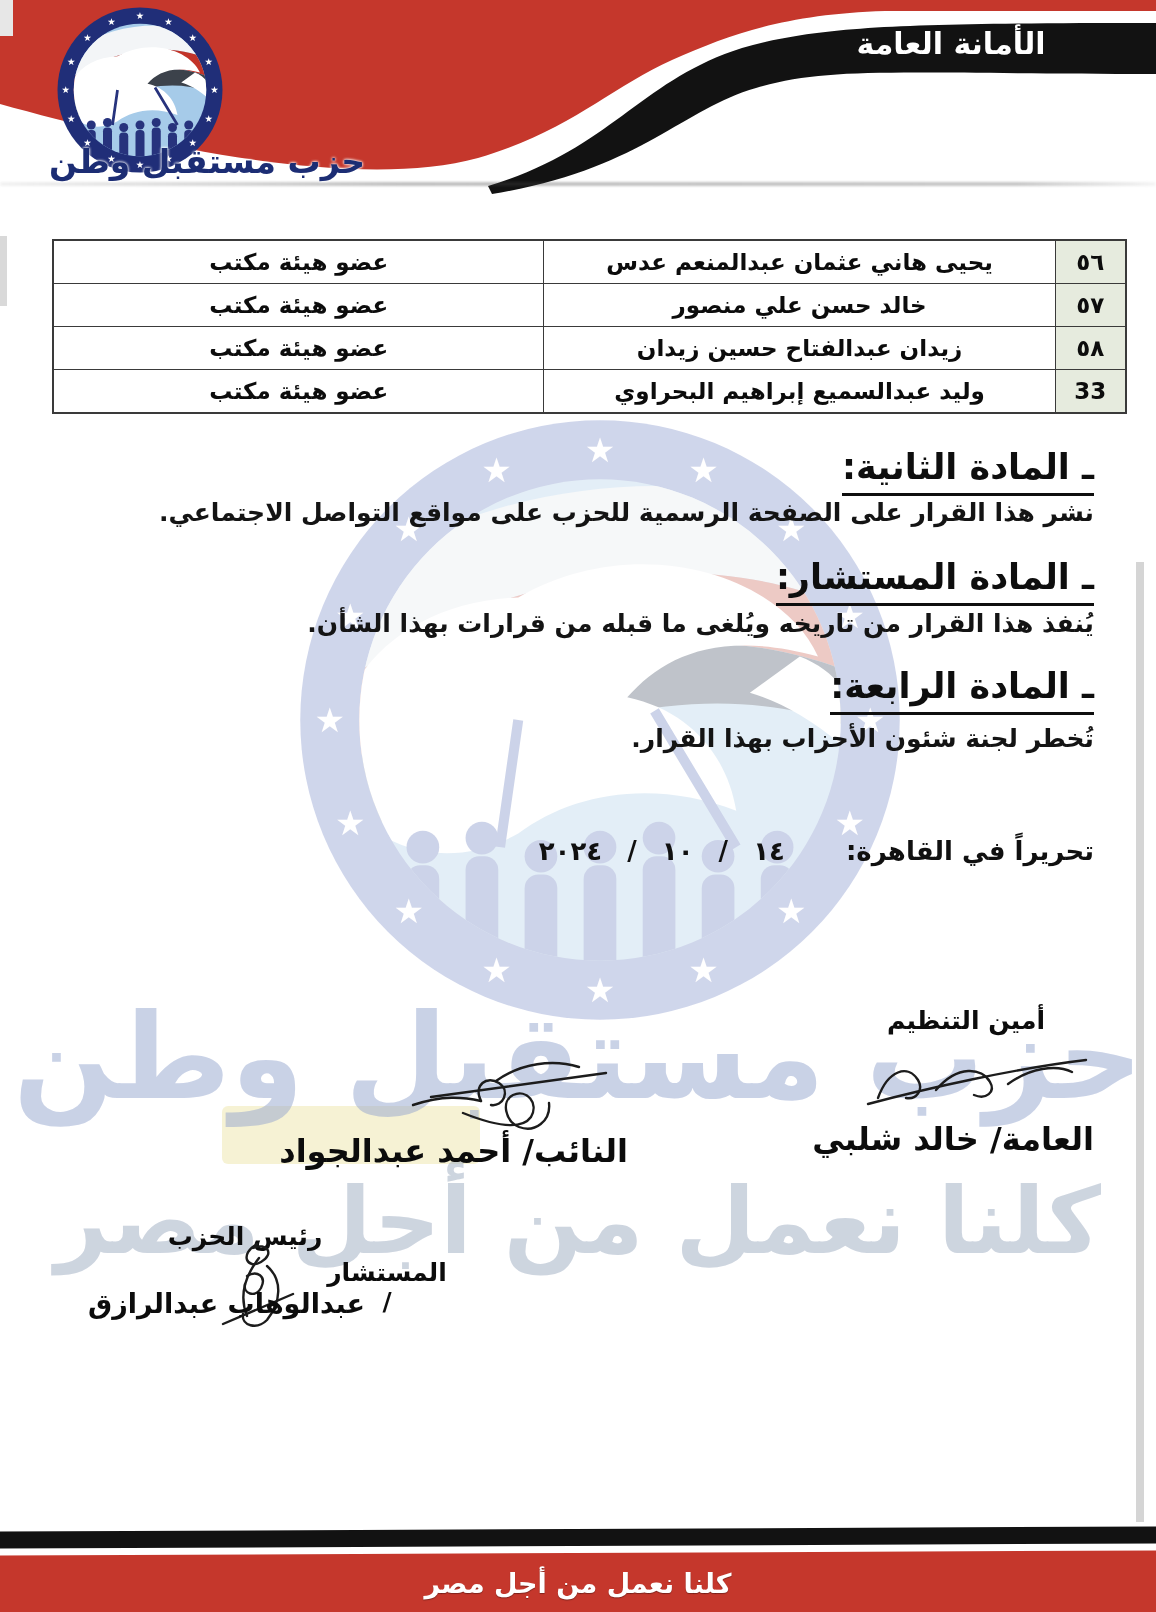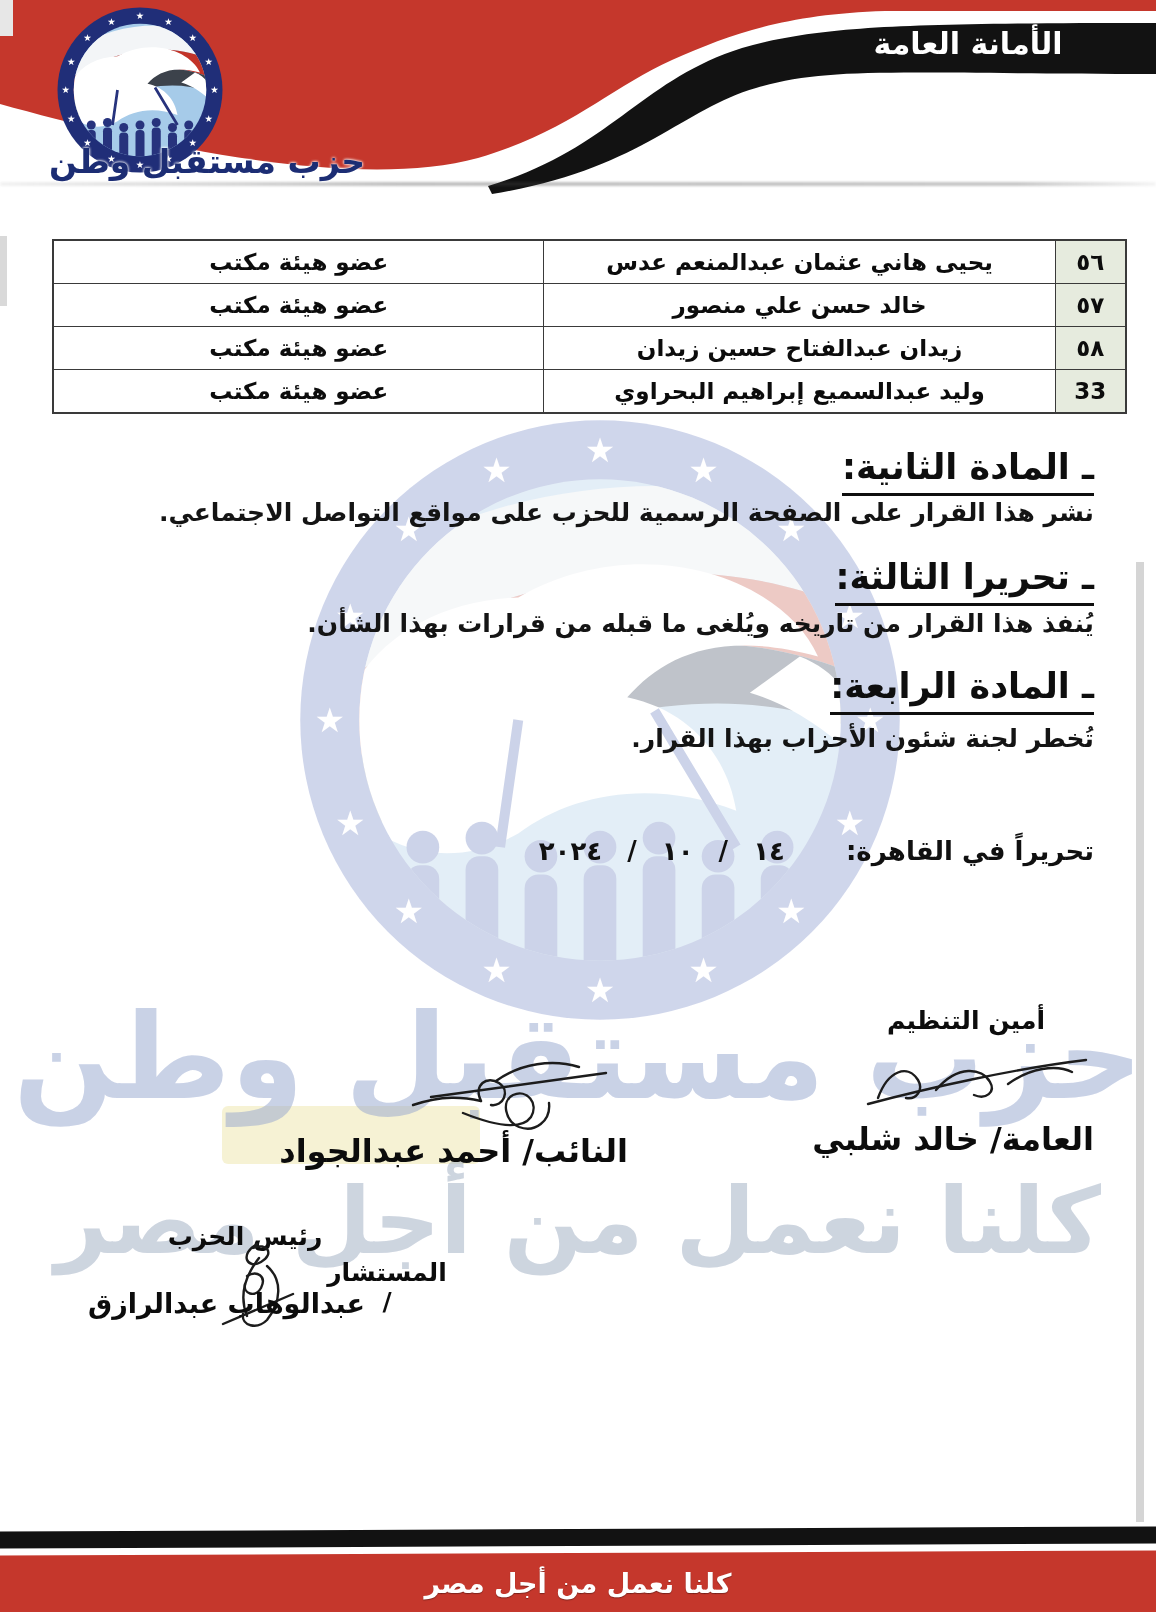--- a/index.html
+++ b/index.html
@@ -2,21 +2,21 @@
 <html lang="ar" dir="rtl" style="--red: #c5372c; --navy: #1c2d74; --numbg: #e6ebde; --line: #3a3a3a;"><head>
 <meta charset="utf-8">
 <style>
   html,body{margin:0;padding:0;background:#d9d9d9;}
   *{box-sizing:border-box;font-family:"DejaVu Sans",sans-serif;}
   #page{position:relative;width:1156px;height:1612px;background:#ffffff;overflow:hidden;margin:0 auto;direction:rtl;}
   .abs{position:absolute;}
 
   
   #header-svg{left:0;top:0;z-index:3;}
-  #secretariat-banner{left:auto;right:0;top:26px;width:376px;text-align:center;color:#fff;
+  #secretariat-banner{left:auto;right:17px;top:26px;width:376px;text-align:center;color:#fff;
      font-size:30px;font-weight:bold;z-index:4;letter-spacing:0.5px;}
   #header-shadow{left:0;top:182px;width:1156px;height:4px;z-index:3;
      background:linear-gradient(90deg,rgba(90,90,90,.08),rgba(70,70,70,.34) 35%,rgba(70,70,70,.30) 88%,rgba(90,90,90,.06));
      filter:blur(1px);}
   #logo-svg{left:30px;top:0;z-index:4;}
   #party-name-header{left:42px;top:142px;width:330px;text-align:center;z-index:4;
      color:var(--navy);font-size:33px;font-weight:900;letter-spacing:-1px;
      text-shadow:0 0 3px #fff,0 0 3px #fff;}
 
   
@@ -171,21 +171,21 @@
     <use href="#party-emblem"></use>
   </svg>
   <div id="wm-text1" class="abs">حزب مستقبل وطن</div>
   <div id="wm-text2" class="abs">كلنا نعمل من أجل مصر</div>
 
   <div class="abs article-title" style="top:447px">
     <span>ـ المادة الثانية:</span></div>
   <div class="abs article-body" style="top:498px">نشر هذا القرار على الصفحة الرسمية للحزب على مواقع التواصل الاجتماعي.</div>
 
   <div class="abs article-title" style="top:557px">
-    <span>ـ تحريرا الثالثة:</span></div>
+    <span>ـ المادة المستشار:</span></div>
   <div class="abs article-body" style="top:609px">يُنفذ هذا القرار من تاريخه ويُلغى ما قبله من قرارات بهذا الشأن.</div>
 
   <div class="abs article-title" style="top:666px">
     <span>ـ المادة الرابعة:</span></div>
   <div class="abs article-body" style="top:724px">تُخطر لجنة شئون الأحزاب بهذا القرار.</div>
 
   <div id="dateline" class="abs">
     <span>تحريراً في القاهرة:</span>
     <span class="dt">١٤ / ١٠ / ٢٠٢٤</span>
   </div>

